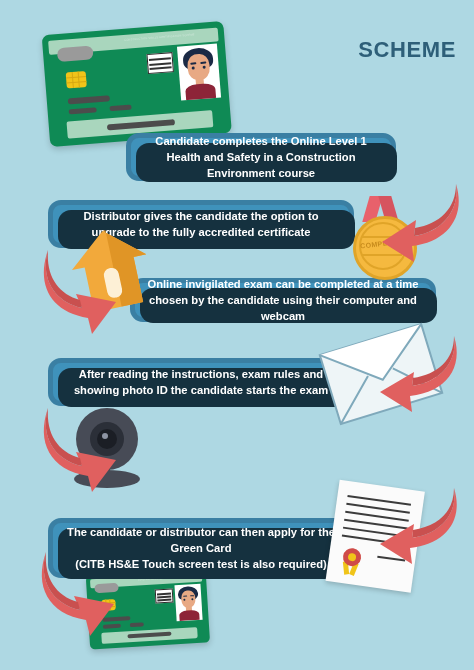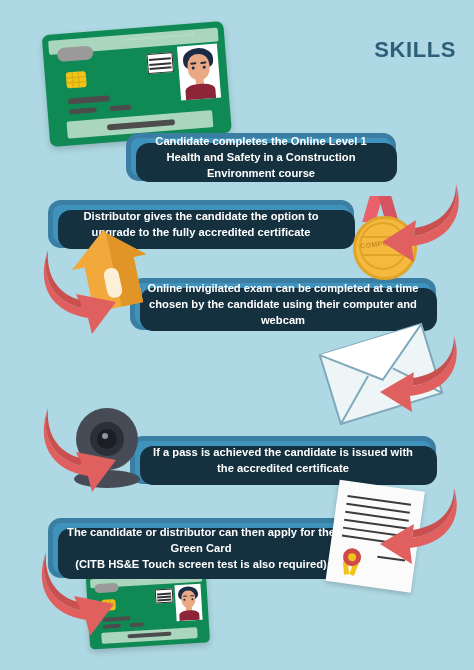--- a/index.html
+++ b/index.html
@@ -49,21 +49,21 @@
     position:absolute;
     left:5px; top:5px; right:-6px; bottom:-6px;
     background:#15313f;
     border-radius:13px;
     z-index:-1;
   }
   .step span{position:relative;z-index:2;display:block;}
 
   .s1{left:126px; top:133px; width:270px; height:48px;}
   .s2{left:48px;  top:200px; width:306px; height:48px;}
-  .s3{left:130px; top:278px; width:306px; height:52px;}
+  .s3{left:130px; top:278px; width:306px; height:44px;}
   .s4{left:48px;  top:358px; width:306px; height:48px;}
   .s5{left:130px; top:436px; width:306px; height:48px;}
   .s6{left:48px;  top:518px; width:306px; height:60px;}
 
   
   .art{position:absolute;}
 
   
   .card{
     position:absolute;
@@ -131,21 +131,21 @@
   .cert .seal{position:absolute;background:#cf4b48;border-radius:50%;}
   .cert .sealin{position:absolute;background:#f0c419;border-radius:50%;}
   .cert .tail{position:absolute;background:#f0c419;}
 </style>
 </head>
 <body>
 
 <div id="stage">
 
   <div class="title">
-    <span class="l2">SKILLS</span>
+    <span class="l2">SCHEME</span>
   </div>
 
   <div class="art" style="left:46px;top:28px;width:182px;height:118px;transform:rotate(-4.5deg);">
     <div class="card" style="left:0;top:0;width:182px;height:112px;">
       <div class="band" style="left:6px;top:6px;width:170px;height:14px;"></div>
       <div class="greypill" style="left:14px;top:14px;width:36px;height:14px;"></div>
       <div class="microtext" style="left:82px;top:10px;">CONSTRUCTION SKILLS CERTIFICATION SCHEME</div>
       <div class="chip" style="left:21px;top:39px;width:20px;height:16px;">
         <i style="left:0;top:5px;width:20px;height:1.4px;"></i>
         <i style="left:0;top:10px;width:20px;height:1.4px;"></i>
@@ -227,40 +227,40 @@
     </svg>
   </div>
 
   <div class="art redarrow" style="left:356px;top:330px;width:106px;height:74px;z-index:8;">
     <svg width="106" height="74" viewBox="0 0 106 74">
       <path d="M98 6 C102 32 84 52 56 56 L58 42 L24 62 L56 82 L54 66 C90 62 108 38 98 6 Z" fill="#e0605f"></path>
       <path d="M98 6 C102 32 84 52 56 56 L57 48 C82 44 98 30 98 6 Z" fill="#c9504f"></path>
     </svg>
   </div>
 
+  <div class="step s4">
+    <span>After reading the instructions, exam rules and showing photo ID the candidate starts the exam</span>
+  </div>
 
   <div class="art cam" style="left:68px;top:406px;width:78px;height:84px;z-index:7;">
     <div class="base" style="left:6px;top:64px;width:66px;height:18px;"></div>
     <div class="stem" style="left:34px;top:52px;width:8px;height:18px;"></div>
     <div class="body" style="left:8px;top:2px;width:62px;height:62px;"></div>
     <div class="lens1" style="left:22px;top:16px;width:34px;height:34px;"></div>
     <div class="lens2" style="left:29px;top:23px;width:20px;height:20px;"></div>
     <div class="glint" style="left:34px;top:27px;width:6px;height:6px;"></div>
   </div>
 
   <div class="art redarrow" style="left:38px;top:404px;width:104px;height:76px;z-index:8;">
     <svg width="104" height="76" viewBox="0 0 104 76">
       <path d="M10 4 C2 32 16 56 44 62 L38 48 L78 56 L54 88 L50 72 C12 66 -2 38 10 4 Z" fill="#e0605f"></path>
       <path d="M10 4 C2 32 16 56 44 62 L42 54 C20 48 8 30 10 4 Z" fill="#c9504f"></path>
     </svg>
   </div>
 
-  <div class="step s5">
-    <span>If a pass is achieved the candidate is issued with the accredited certificate</span>
-  </div>
 
   <div class="art cert" style="left:332px;top:486px;width:98px;height:104px;z-index:7;transform:rotate(8deg);">
     <div class="sheet" style="left:0;top:0;width:86px;height:102px;"></div>
     <div class="ln" style="left:10px;top:14px;width:64px;"></div>
     <div class="ln" style="left:10px;top:22px;width:64px;"></div>
     <div class="ln" style="left:10px;top:30px;width:64px;"></div>
     <div class="ln" style="left:10px;top:38px;width:64px;"></div>
     <div class="ln" style="left:10px;top:46px;width:64px;"></div>
     <div class="ln" style="left:10px;top:54px;width:44px;"></div>
     <div class="ln" style="left:48px;top:70px;width:28px;"></div>

